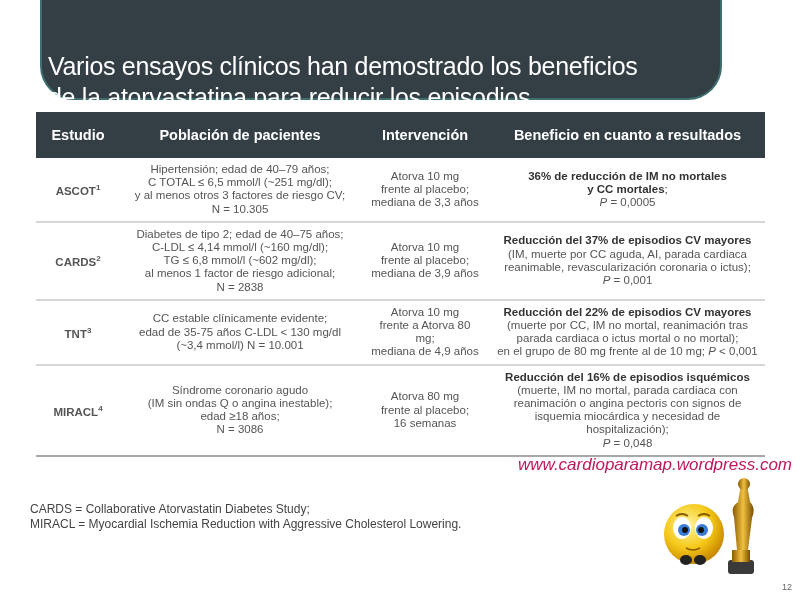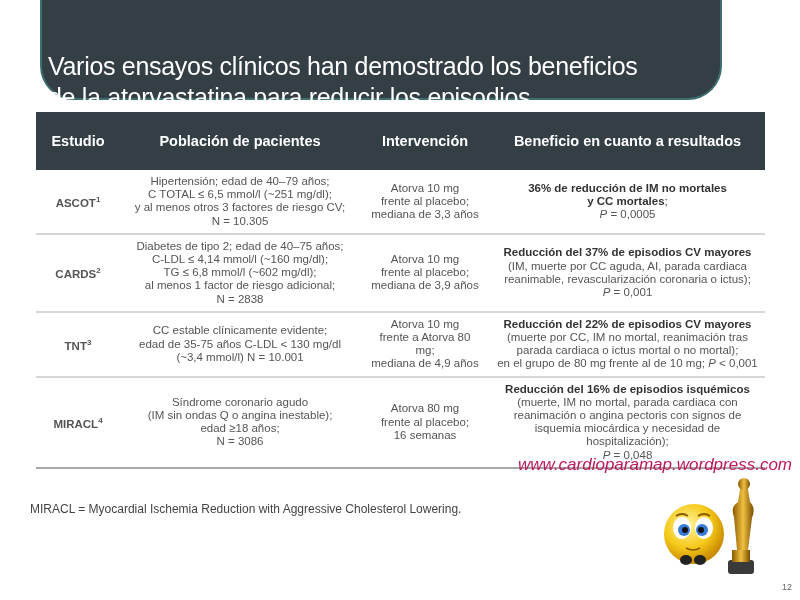--- a/index.html
+++ b/index.html
@@ -1,21 +1,21 @@
 <!DOCTYPE html>
 <html><head>
 <meta charset="utf-8">
 <style>
   html, body { margin: 0; padding: 0; }
   body { width: 800px; height: 600px; background: #ffffff; position: relative; overflow: hidden; font-family: "Liberation Sans", sans-serif; color: #444; }
   .banner { position: absolute; left: 40px; top: -20px; width: 682px; height: 120px; background: #333e45; border-radius: 0 0 34px 34px; border: 2px solid #3f6e6e; border-top: none; box-sizing: border-box; }
   .banner-title { position: absolute; left: 48px; top: 20px; width: 620px; color: #ffffff; font-size: 25px; line-height: 31px; letter-spacing: -0.3px; margin-top: 31px; }
   .banner-title sup { font-size: 14px; vertical-align: 10px; line-height: 0; }
   table.trials { position: absolute; left: 36px; top: 112px; width: 729px; border-collapse: collapse; }
-  table.trials th { background: #333e45; color: #ffffff; font-size: 14.5px; font-weight: bold; height: 30px; padding: 14px 4px; text-align: center; margin-left: 19px; }
+  table.trials th { background: #333e45; color: #ffffff; font-size: 14.5px; font-weight: bold; height: 30px; padding: 8px 4px; text-align: center; margin-left: 19px; }
   table.trials td { font-size: 11.5px; line-height: 13.2px; text-align: center; vertical-align: middle; padding: 5px 4px; border-bottom: 2px solid #d6d6d6; color: #555; }
   table.trials tr:last-child td { border-bottom: 2px solid #a8a8a8; }
   td.study { font-weight: bold; font-size: 13px; color: #333; margin-top: 47px; }
   td.study sup { font-size: 8px; }
   .b { font-weight: bold; color: #333; }
   .i { font-style: italic; }
   .line { display: block; }
   .website { position: absolute; left: 518px; top: 455px; font-size: 17px; color: #be185d; font-style: italic; }
   .abbrev { position: absolute; left: 30px; top: 502px; width: 570px; font-size: 12px; line-height: 15px; color: #444; }
   .abbrev .line { white-space: nowrap; }
@@ -124,20 +124,21 @@
           <span class="line">isquemia miocárdica y necesidad de hospitalización);</span>
           <span class="line"><span class="i">P</span><span> = 0,048</span></span>
         </td>
       </tr>
     </tbody>
 </table>
 
 <div class="website">www.cardioparamap.wordpress.com</div>
 
 <div class="abbrev" id="abbrev">
+    <span class="line">CARDS = Collaborative Atorvastatin Diabetes Study;</span>
     <span class="line">MIRACL = Myocardial Ischemia Reduction with Aggressive Cholesterol Lowering.</span>
   </div>
 
 <svg class="emoji" viewBox="0 0 100 110">
   <defs>
     <radialGradient id="face" cx="40%" cy="35%" r="65%">
       <stop offset="0%" stop-color="#fff6a0"></stop>
       <stop offset="60%" stop-color="#f5c818"></stop>
       <stop offset="100%" stop-color="#c98a00"></stop>
     </radialGradient>

